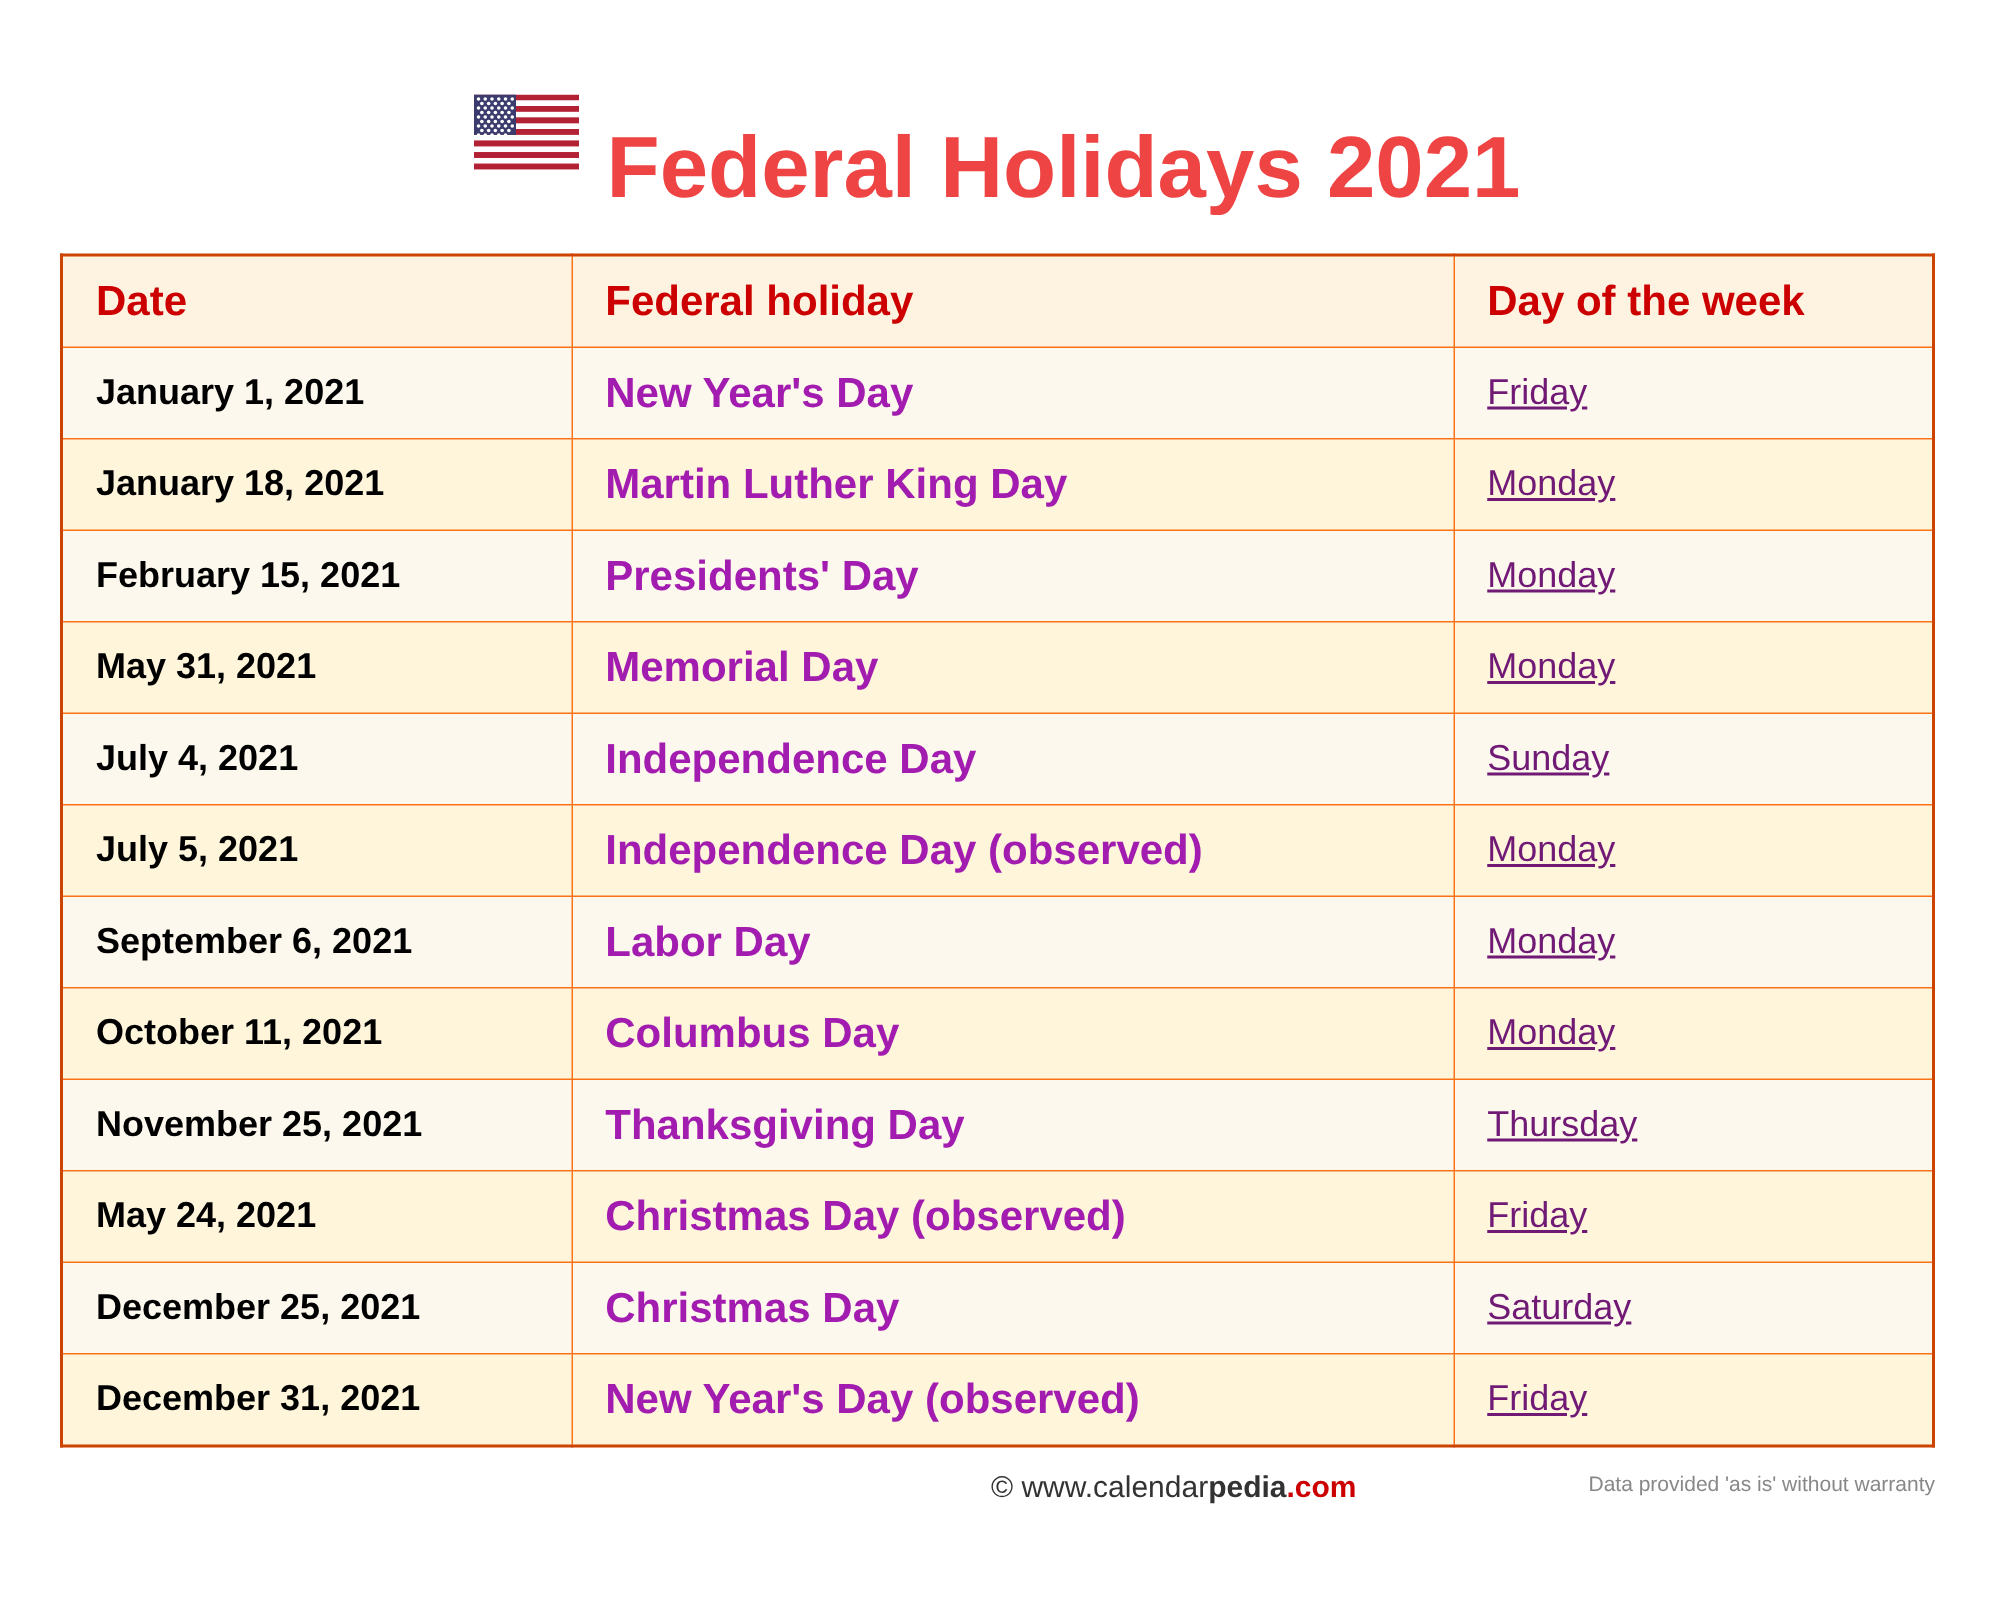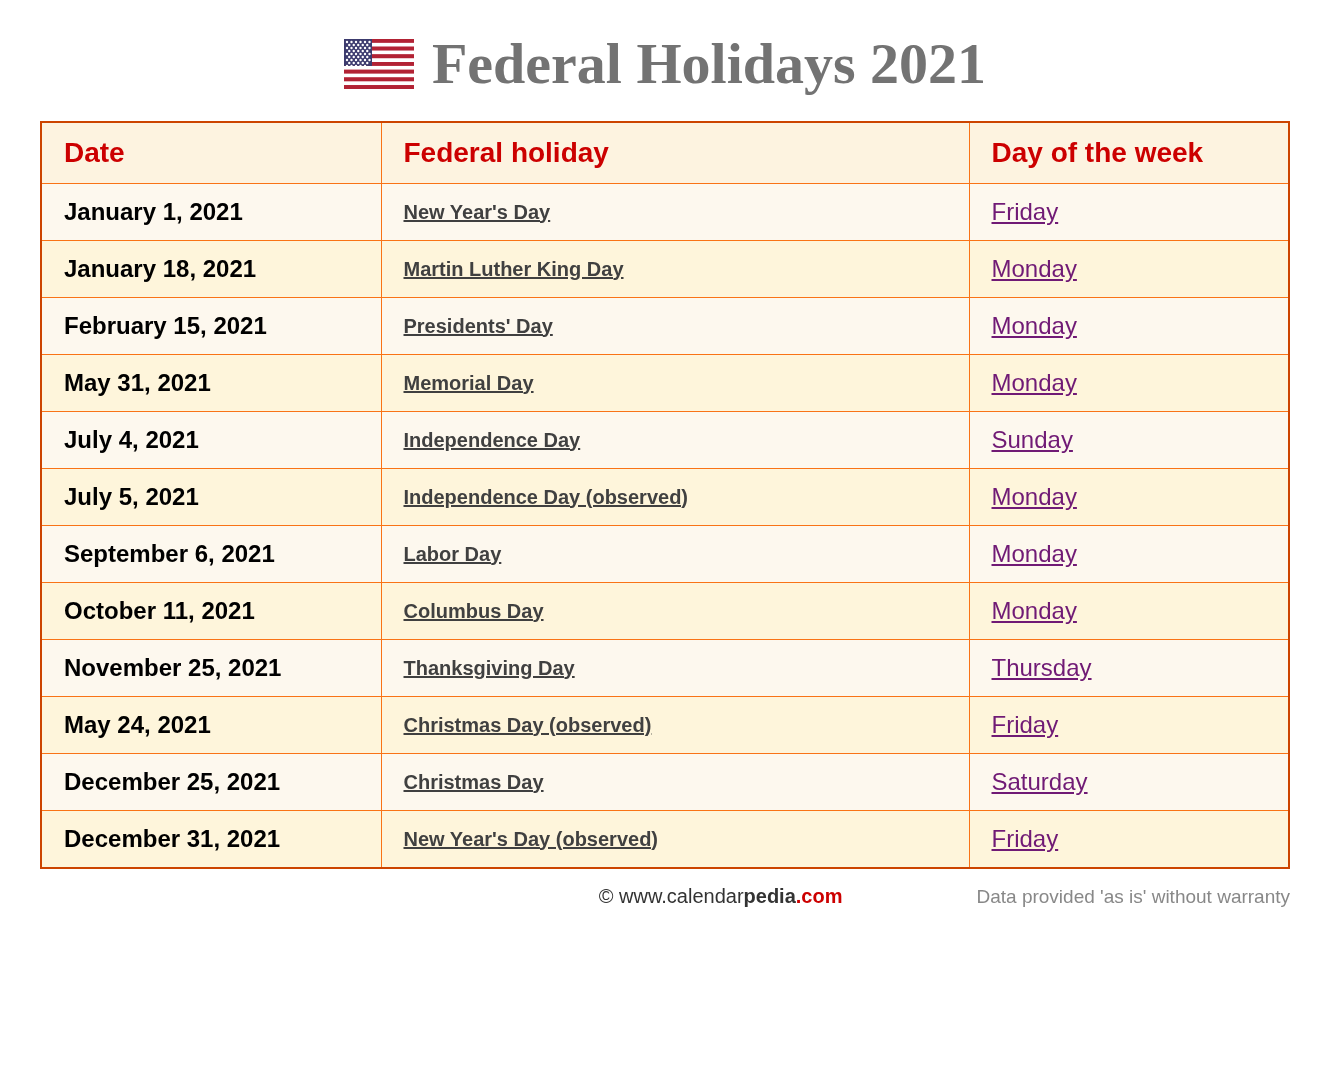--- a/index.html
+++ b/index.html
@@ -24,22 +24,23 @@
       align-items: center;
       justify-content: center;
       gap: 18px;
       margin-bottom: 24px;
       margin-top: 10px;
     }
 
     .header-title {
       font-size: 58px;
       font-weight: bold;
-      color: #737373;
-      font-family: Liberation Serif, serif;
+      color: #ef4444;
+      font-family: Liberation Sans, sans-serif;
+      margin-top: 48px;
     }
 
     .flag-icon {
       width: 70px;
       height: 50px;
       display: inline-block;
       flex-shrink: 0;
     }
 
     .main-table {
@@ -74,59 +75,58 @@
     }
 
     .main-table tbody td:first-child {
       font-size: 24px;
       font-weight: bold;
       color: #000;
       width: 340px;
     }
 
     .main-table tbody td:nth-child(2) {
-      font-size: 20px;
-      font-weight: bold;
-      color: #404040;
-      text-decoration: underline;
+      font-size: 28px;
+      font-weight: bold;
+      color: #a21caf;
     }
 
     .main-table tbody td:nth-child(3) {
       font-size: 24px;
       color: #701a75;
       width: 320px;
       text-decoration: underline;
     }
 
     .footer {
       margin-top: 16px;
       display: flex;
       justify-content: space-between;
       width: 100%;
-      align-items: center;
+      align-items: flex-start;
     }
 
     .footer-credit {
       font-size: 20px;
       color: #333;
       flex: 1;
       text-align: center;
     }
 
     .footer-credit span.bold {
       font-weight: bold;
     }
 
     .footer-credit span.red {
       color: #cc0000;
       font-weight: bold;
     }
 
     .footer-disclaimer {
-      font-size: 19px;
+      font-size: 14px;
       color: #888;
       text-align: right;
       white-space: nowrap;
       margin-left: 29px;
     }
   </style>
 </head>
 <body>
 
 <div class="header">

